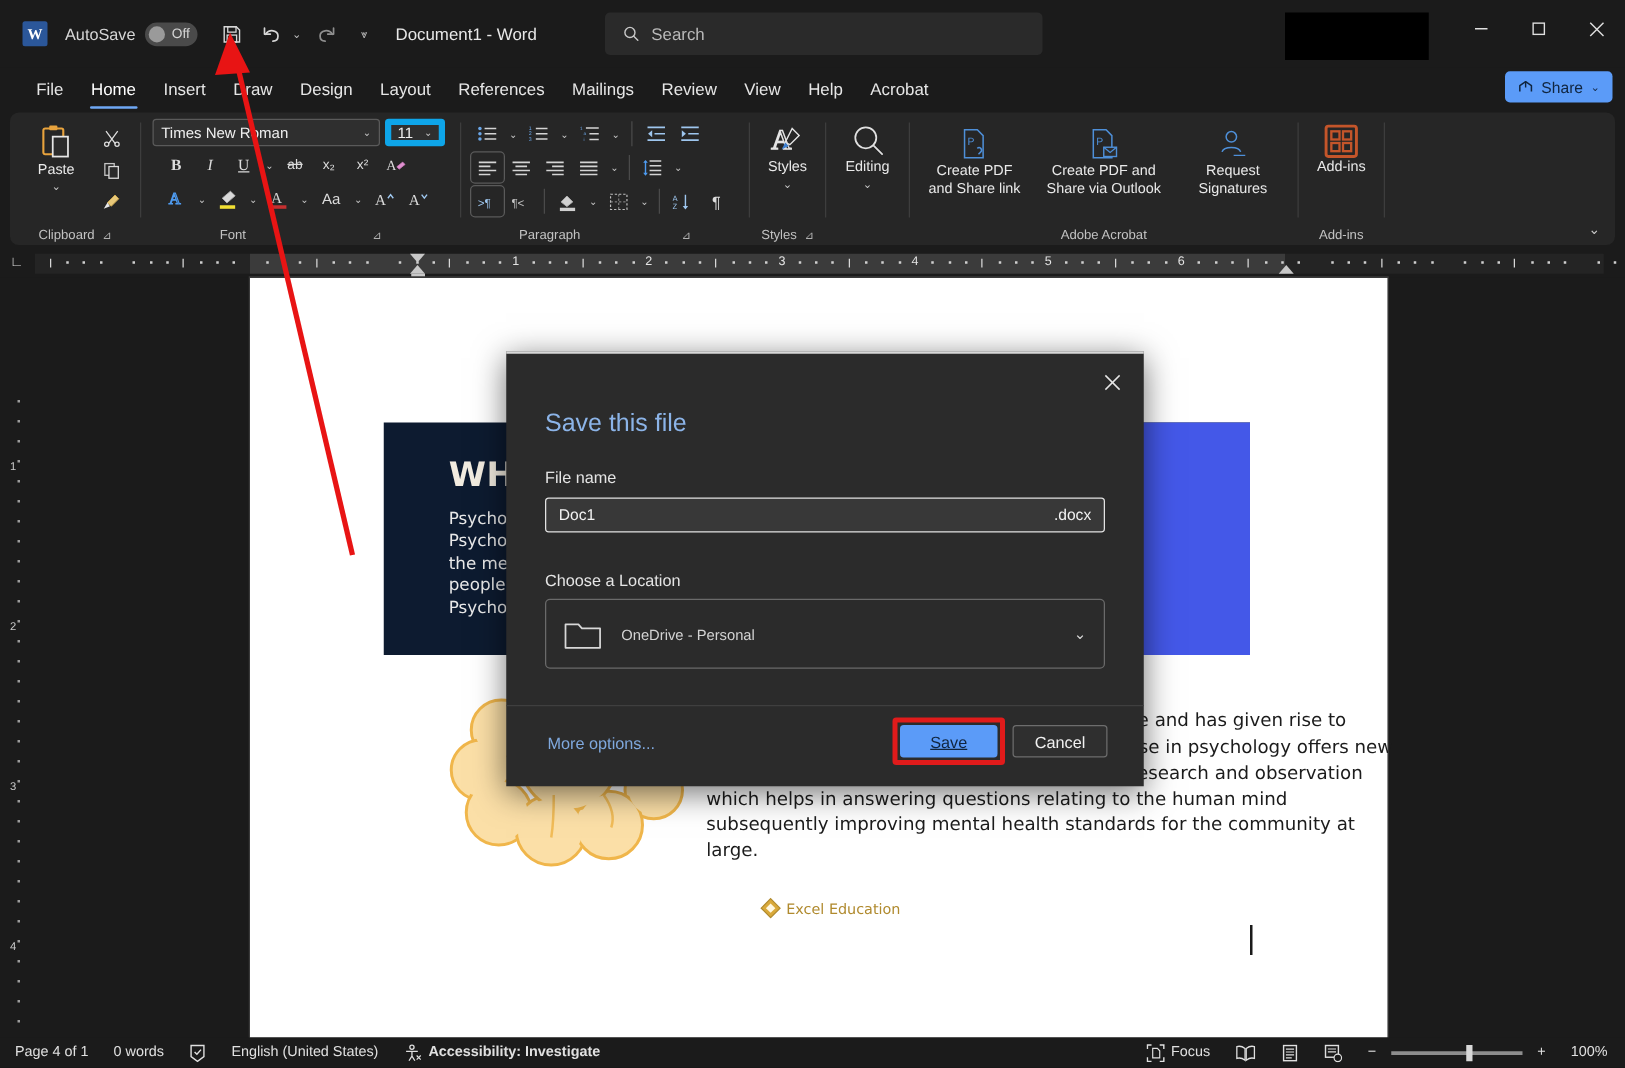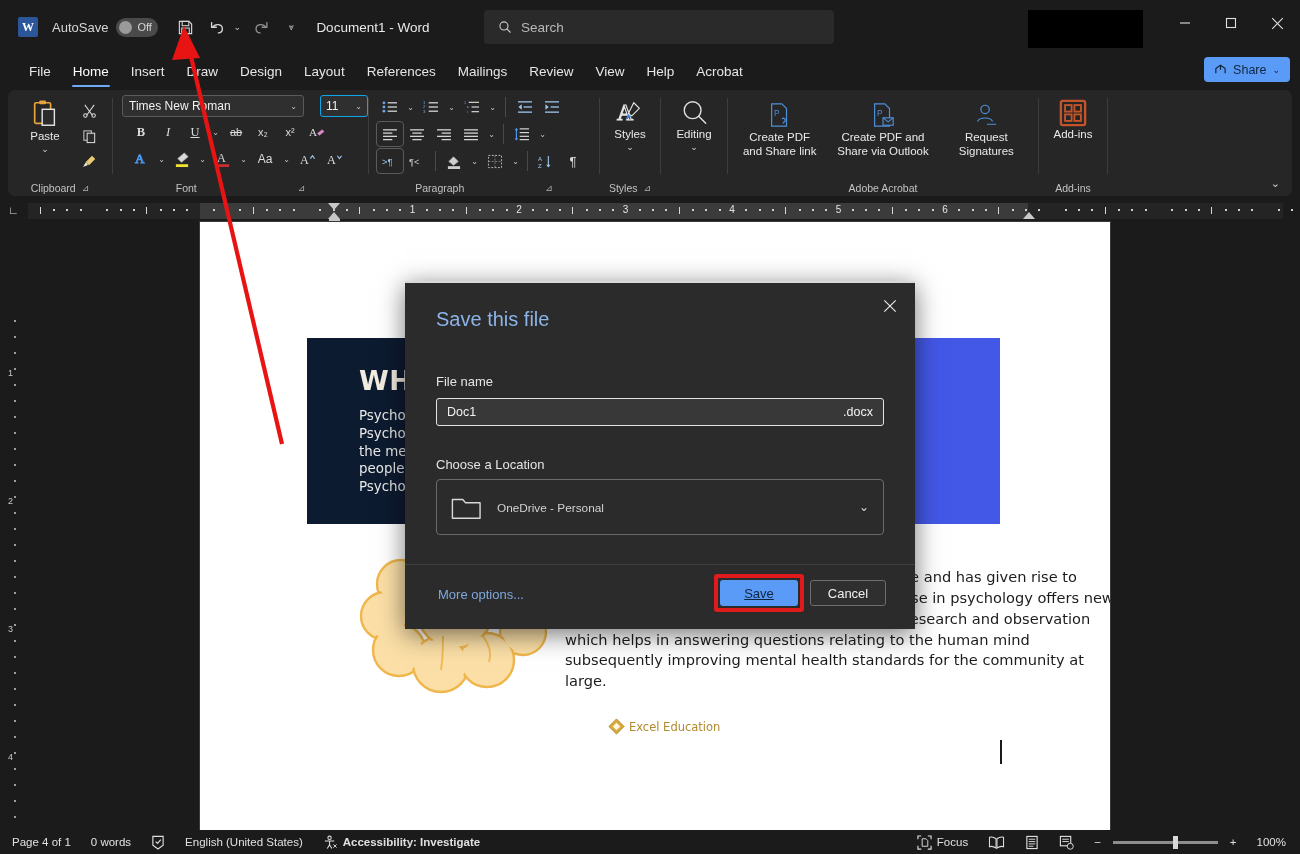--- a/index.html
+++ b/index.html
@@ -100,23 +100,23 @@
   }
   .smallbtn.boxed { outline: 1px solid #5a5a5a; }
   .dd { width: 13px; height: 24px; display:flex; align-items:center; justify-content:center; font-size: 8px; color: #c6c6c6; }
 
   .fontname {
     width: 182px; height: 22px; background: #2f2f2f; border: 1px solid #5a5a5a;
     border-radius: 3px; display: flex; align-items: center; padding: 0 6px;
     font-size: 12px; color: #f0f0f0; justify-content: space-between;
   }
   .fontsize {
-    width: 48px; height: 22px; background: #2f2f2f; border: 1px solid #0ea5e9;
+    width: 48px; height: 22px; background: #2f2f2f; border: 5px solid #0ea5e9;
     border-radius: 3px; display: flex; align-items: center; padding: 0 5px;
-    font-size: 12px; color: #f0f0f0; justify-content: space-between; margin-left: 16px;
+    font-size: 12px; color: #f0f0f0; justify-content: space-between; margin-left: 4px;
   }
   .rowflex { display: flex; align-items: center; }
 
   .acro-btn {
     width: 100px; display: flex; flex-direction: column; align-items: center;
     color: #e9e9e9; font-size: 11.5px; padding-top: 4px; gap: 3px; text-align: center;
     line-height: 1.2;
   }
   .ribbon-collapse { position: absolute; right: 12px; bottom: 6px; font-size: 11px; color: #cfcfcf; }
 
@@ -178,21 +178,21 @@
   .dialog {
     position: absolute; left: 405px; top: 281px; width: 510px; height: 348px;
     background: #2b2b2b; box-shadow: 0 5px 24px rgba(0,0,0,.55);
     border-top: 2px solid #d8d8d8;
   }
   .dlg-close {
     position: absolute; right: 12px; top: 10px; width: 26px; height: 26px;
     display: flex; align-items: center; justify-content: center; color: #e6e6e6; font-size: 15px;
   }
   .dlg-title {
-    position: absolute; left: 31px; top: 25px; font-size: 20px; color: #8cb4e8;
+    position: absolute; left: 31px; top: 45px; font-size: 20px; color: #8cb4e8;
   }
   .dlg-lbl { position: absolute; left: 31px; font-size: 13px; color: #e4e4e4; }
   .dlg-input {
     position: absolute; left: 31px; top: 115px; width: 448px; height: 28px;
     background: #383838; border: 1px solid #e2e2e2; border-radius: 3px;
     display: flex; align-items: center; justify-content: space-between; padding: 0 10px;
     font-size: 12.5px; color: #f2f2f2;
   }
   .dlg-location {
     position: absolute; left: 31px; top: 196px; width: 448px; height: 56px;

